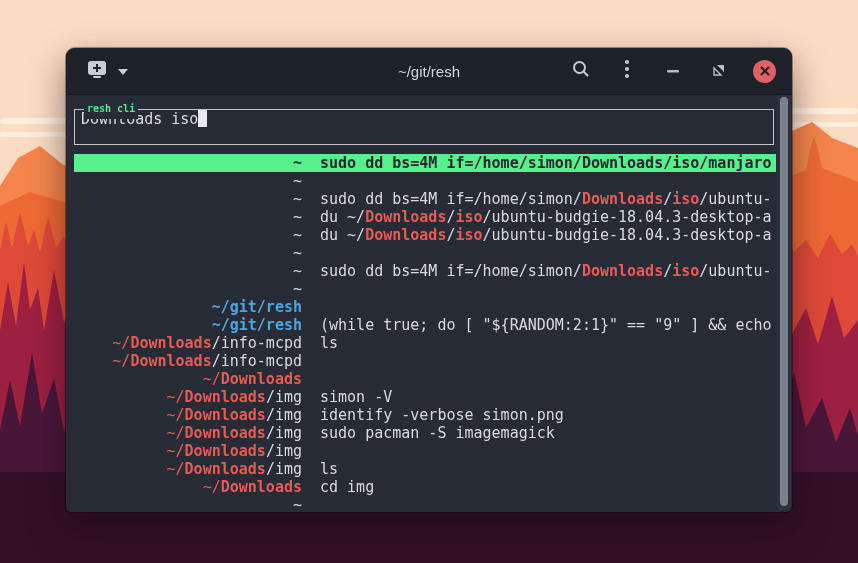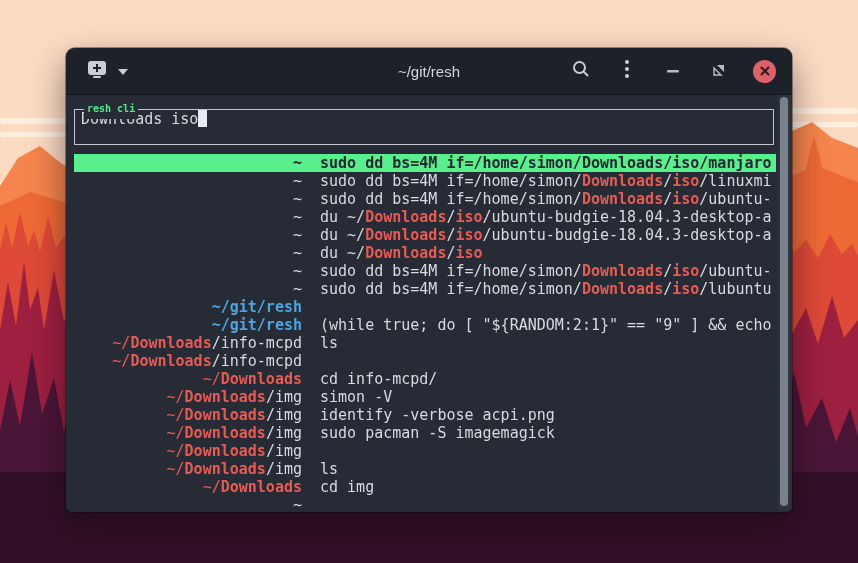--- a/index.html
+++ b/index.html
@@ -137,34 +137,34 @@
   </div>
 
   <div class="term">
     <div class="searchframe">
       <span class="frame-label">resh cli</span>
       <div class="query-line"><span>Downloads iso</span><span class="cursor"></span></div>
     </div>
 
     <div class="rows">
         <div class="row sel"><span class="ctx"><span>~</span></span><span class="cmd"><span>sudo dd bs=4M if=/home/simon/Downloads/iso/manjaro</span></span></div>
-        <div class="row"><span class="ctx"><span>~</span></span><span class="cmd"><span>sudo dd bs=4M if=/home/simon/</span><span class="s-m">Downloads</span><span>/</span><span class="s-m">iso</span><span>/linuxmi</span></span></div>
+        <div class="row"><span class="ctx"><span>~</span></span></div>
         <div class="row"><span class="ctx"><span>~</span></span><span class="cmd"><span>sudo dd bs=4M if=/home/simon/</span><span class="s-m">Downloads</span><span>/</span><span class="s-m">iso</span><span>/ubuntu-</span></span></div>
         <div class="row"><span class="ctx"><span>~</span></span><span class="cmd"><span>du ~/</span><span class="s-m">Downloads</span><span>/</span><span class="s-m">iso</span><span>/ubuntu-budgie-18.04.3-desktop-a</span></span></div>
         <div class="row"><span class="ctx"><span>~</span></span><span class="cmd"><span>du ~/</span><span class="s-m">Downloads</span><span>/</span><span class="s-m">iso</span><span>/ubuntu-budgie-18.04.3-desktop-a</span></span></div>
-        <div class="row"><span class="ctx"><span>~</span></span><span class="cmd"><span>du ~/</span><span class="s-m">Downloads</span><span>/</span><span class="s-m">iso</span></span></div>
+        <div class="row"><span class="ctx"><span>~</span></span></div>
         <div class="row"><span class="ctx"><span>~</span></span><span class="cmd"><span>sudo dd bs=4M if=/home/simon/</span><span class="s-m">Downloads</span><span>/</span><span class="s-m">iso</span><span>/ubuntu-</span></span></div>
-        <div class="row"><span class="ctx"><span>~</span></span><span class="cmd"><span>sudo dd bs=4M if=/home/simon/</span><span class="s-m">Downloads</span><span>/</span><span class="s-m">iso</span><span>/lubuntu</span></span></div>
+        <div class="row"><span class="ctx"><span>~</span></span></div>
         <div class="row"><span class="ctx"><span class="s-dir">~/git/resh</span></span></div>
         <div class="row"><span class="ctx"><span class="s-dir">~/git/resh</span></span><span class="cmd"><span>(while true; do [ "${RANDOM:2:1}" == "9" ] &amp;&amp; echo</span></span></div>
         <div class="row"><span class="ctx"><span class="s-mp">~/</span><span class="s-m">Downloads</span><span>/info-mcpd</span></span><span class="cmd"><span>ls</span></span></div>
         <div class="row"><span class="ctx"><span class="s-mp">~/</span><span class="s-m">Downloads</span><span>/info-mcpd</span></span></div>
-        <div class="row"><span class="ctx"><span class="s-mp">~/</span><span class="s-m">Downloads</span></span><span class="cmd"><span>cd info-mcpd/</span></span></div>
+        <div class="row"><span class="ctx"><span class="s-mp">~/</span><span class="s-m">Downloads</span></span></div>
         <div class="row"><span class="ctx"><span class="s-mp">~/</span><span class="s-m">Downloads</span><span>/img</span></span><span class="cmd"><span>simon -V</span></span></div>
-        <div class="row"><span class="ctx"><span class="s-mp">~/</span><span class="s-m">Downloads</span><span>/img</span></span><span class="cmd"><span>identify -verbose acpi.png</span></span></div>
+        <div class="row"><span class="ctx"><span class="s-mp">~/</span><span class="s-m">Downloads</span><span>/img</span></span><span class="cmd"><span>identify -verbose simon.png</span></span></div>
         <div class="row"><span class="ctx"><span class="s-mp">~/</span><span class="s-m">Downloads</span><span>/img</span></span><span class="cmd"><span>sudo pacman -S imagemagick</span></span></div>
         <div class="row"><span class="ctx"><span class="s-mp">~/</span><span class="s-m">Downloads</span><span>/img</span></span></div>
         <div class="row"><span class="ctx"><span class="s-mp">~/</span><span class="s-m">Downloads</span><span>/img</span></span><span class="cmd"><span>ls</span></span></div>
         <div class="row"><span class="ctx"><span class="s-mp">~/</span><span class="s-m">Downloads</span></span><span class="cmd"><span>cd img</span></span></div>
         <div class="row"><span class="ctx"><span>~</span></span></div>
       </div>
   </div>
 
   <div class="scrollbar-track">
     <div class="scrollbar-thumb"></div>

